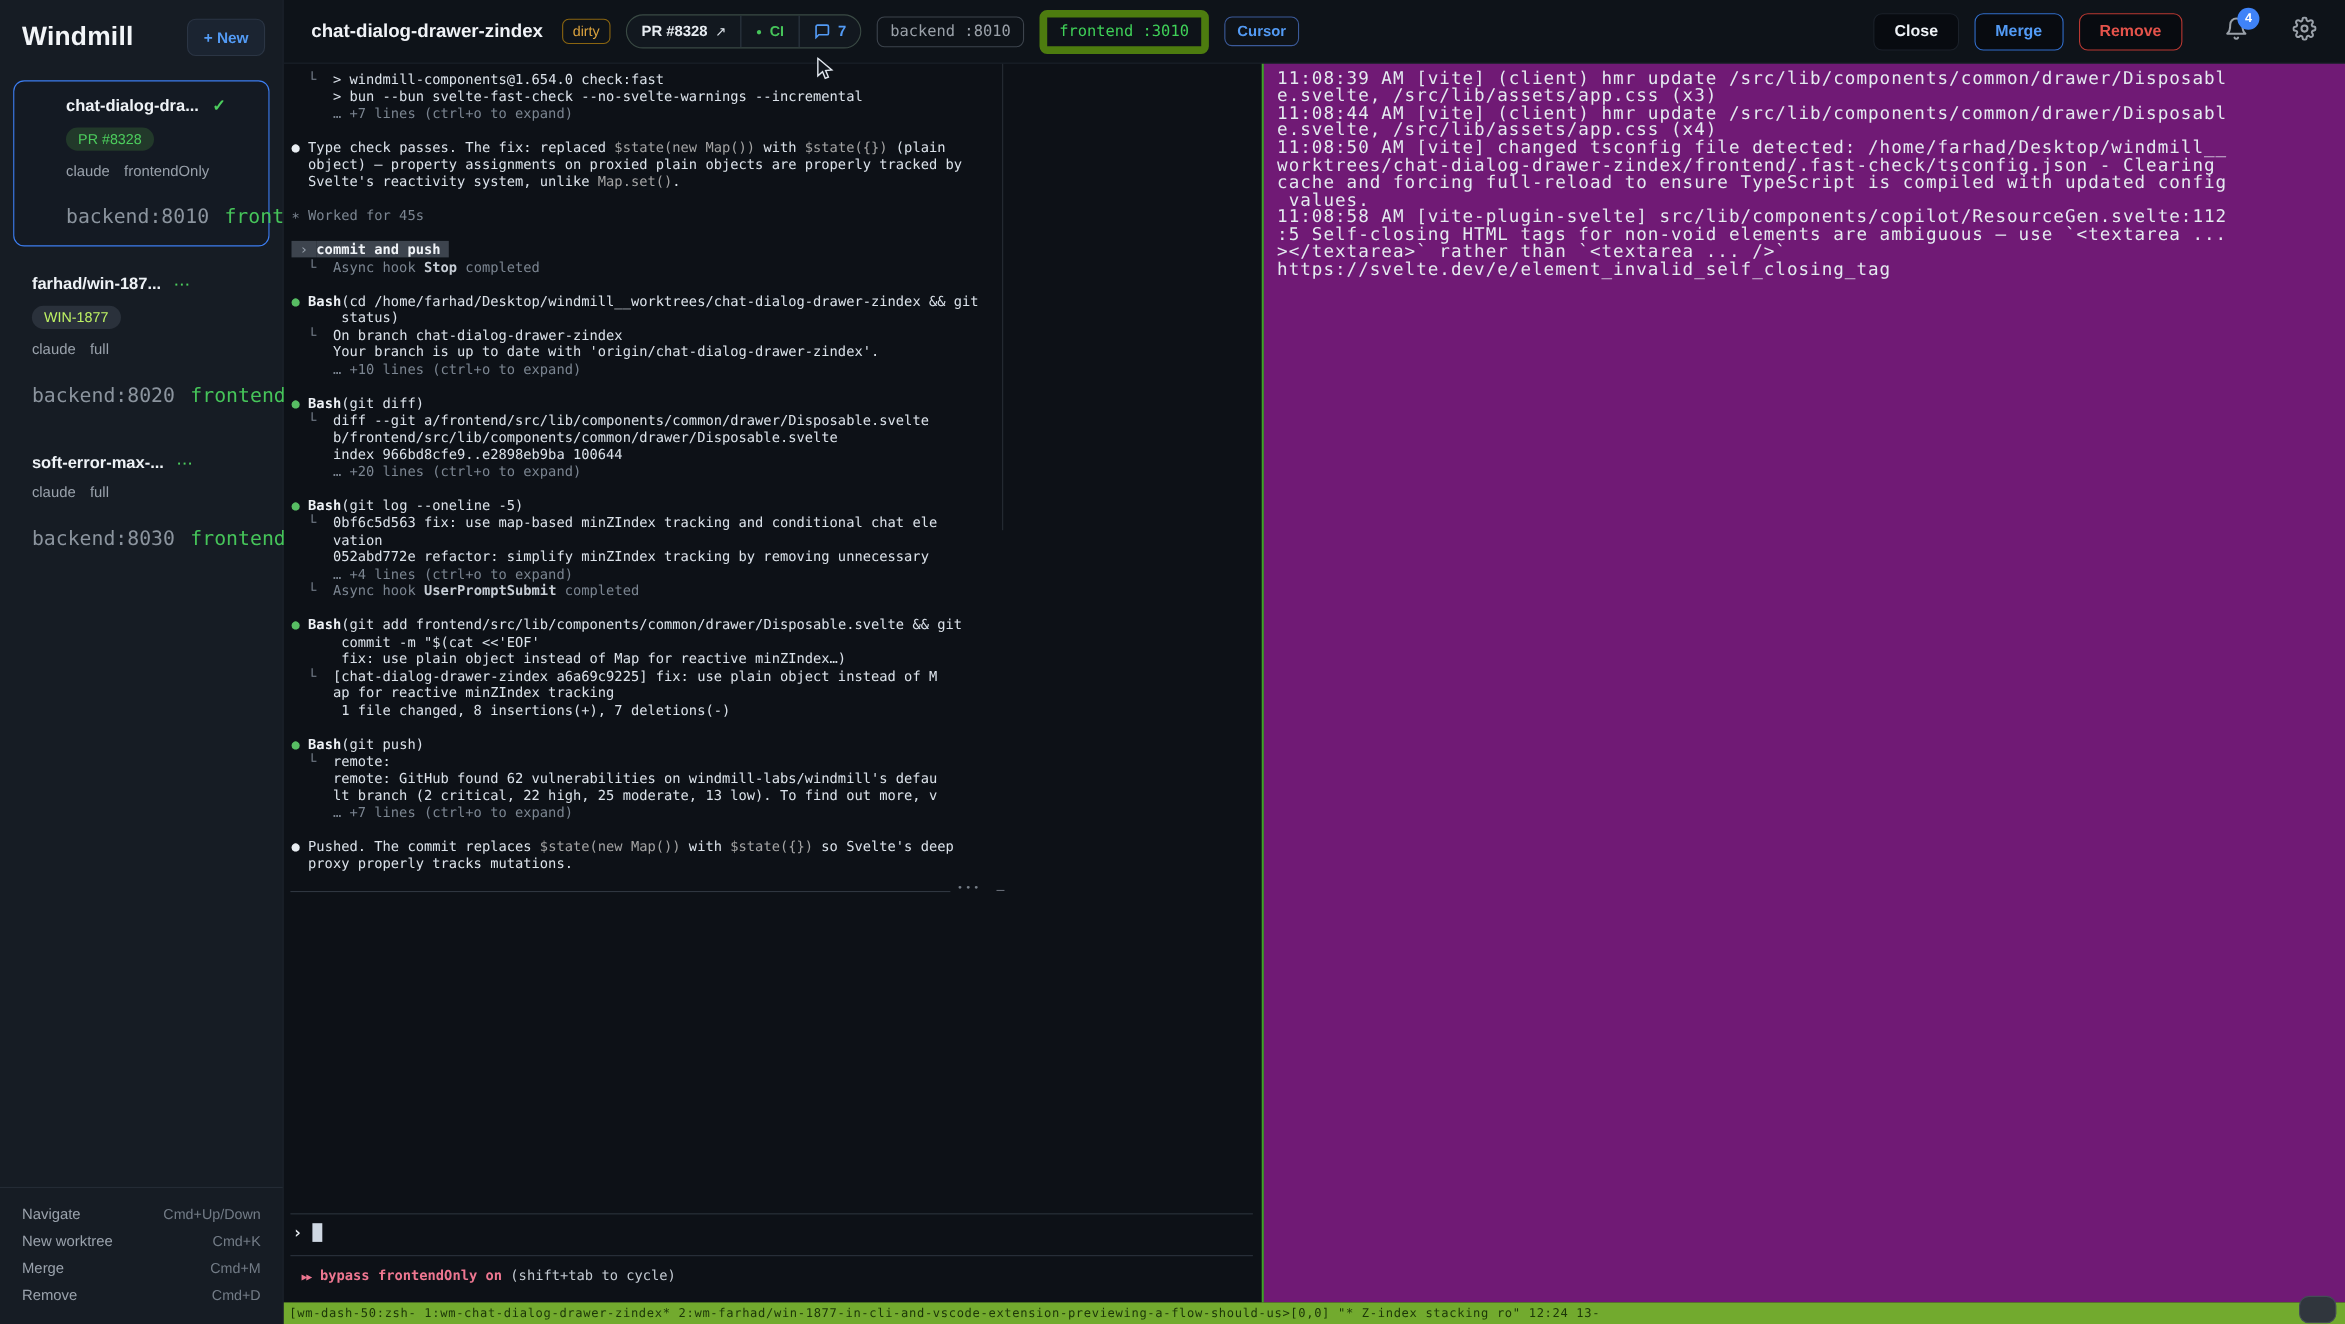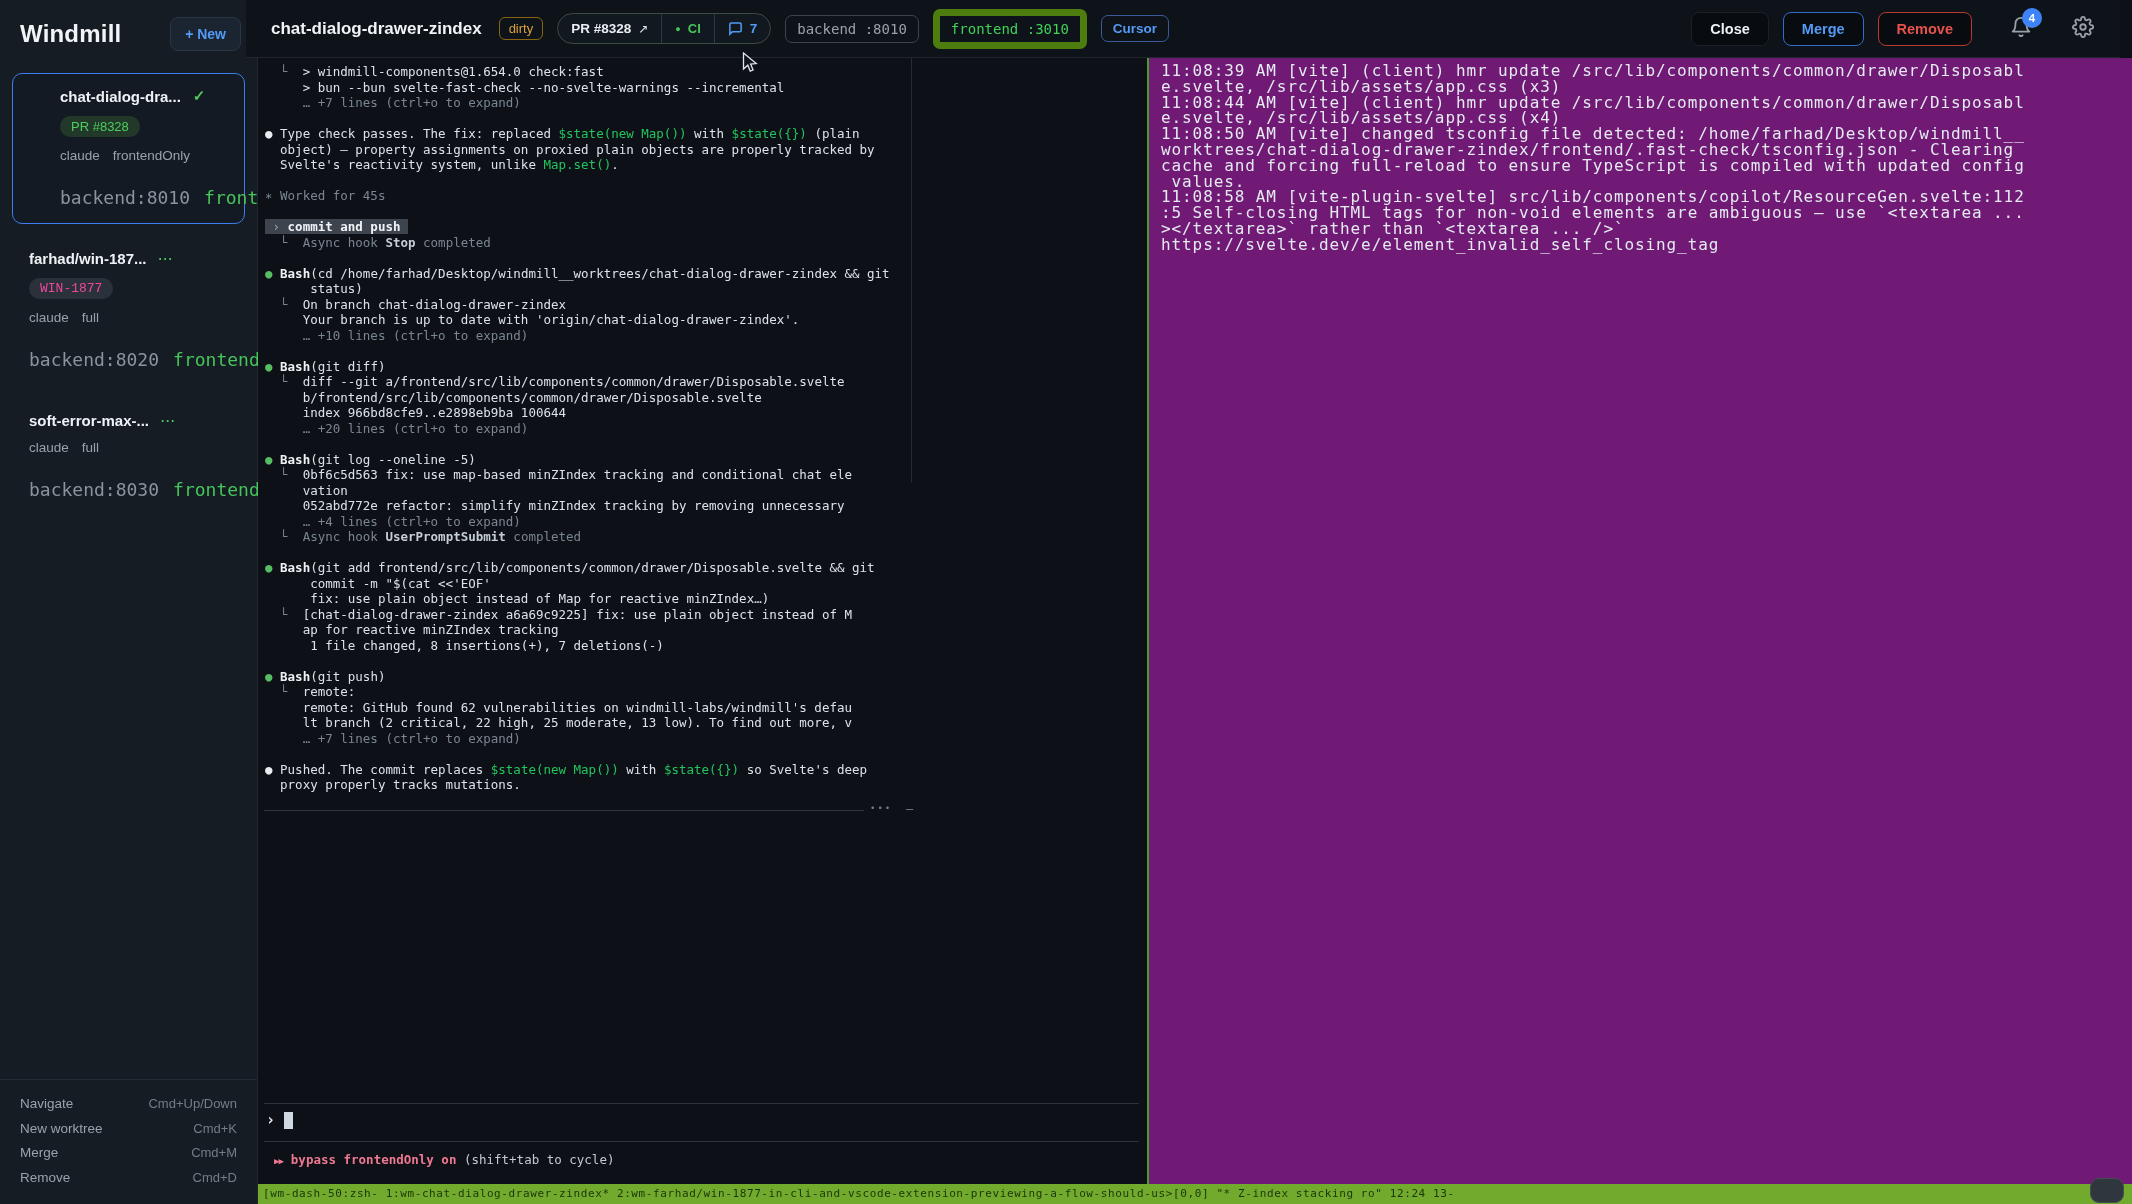--- a/index.html
+++ b/index.html
@@ -16,36 +16,36 @@
              font-size:14px; font-weight:bold; border-radius:8px; padding:8px 14px; cursor:pointer; }
   .wt-list { padding:8px 12px 0 12px; }
   .wt-card { border:1px solid transparent; border-radius:10px; padding:13px 14px 15px 16px; margin-bottom:12px; }
   .wt-card.selected { border-color:#3c7df0; background:#141a23;padding-left:47px; }
   .wt-title-row { display:flex; align-items:center; gap:12px; }
   .wt-title { font-size:15px; font-weight:bold; color:#eef2f6; }
   .wt-check { color:#4ccd5d; font-size:15px; font-weight:bold; }
   .wt-menu { color:#4ccd5d; font-size:12px; font-weight:bold; letter-spacing:1px; cursor:pointer; }
   .wt-badge { display:inline-block; margin-top:11px; padding:3px 11px; border-radius:13px; font-size:13px; }
   .wt-badge.green { background:#22392a; color:#4ccd5d; }
-  .wt-badge.gray  { background:#2a313b; color:#ec4899;font-family:Liberation Mono, monospace; }
+  .wt-badge.gray  { background:#2a313b; color:#bef264; }
   .wt-meta { margin-top:11px; font-size:13.5px; color:#99a1ab; display:flex; gap:13px; }
   .wt-ports { margin-top:24px; font-family:"DejaVu Sans Mono",monospace; font-size:18px; display:flex; gap:14px; }
   .wt-ports .be { color:#8b949e; } .wt-ports .fe { color:#46c55a; }
   .sb-bottom { position:absolute; left:0; bottom:0; width:100%; }
   .linear-row { display:flex; align-items:center; justify-content:space-between;
                 border-top:1px solid #242b35; padding:18px 20px; cursor:pointer; }
   .linear-label { font-size:15px; font-weight:bold; color:#b4bcc5; }
   .chev { color:#768390; font-size:11px; }
   .shortcuts { border-top:1px solid #242b35; padding:12px 20px 14px 20px; }
   .sc-row { display:flex; justify-content:space-between; line-height:24.5px; cursor:pointer; }
   .sc-label { font-size:13.5px; color:#9aa2ac; }
   .sc-keys { font-size:13px; color:#737c87; }
 
   
-  .main-header { position:absolute; left:246px; top:0; width:1874px; height:58px; background:#0e1319;
+  .main-header { position:absolute; left:258px; top:0; width:1874px; height:58px; background:#0e1319;
                  border-bottom:1px solid #1f252e; display:flex; align-items:center; padding:0 26px 0 25px; gap:14px; }
   .hd-title { font-size:17px; font-weight:bold; color:#f0f3f7; margin-right:3px; }
   .dirty-badge { border:1px solid #8a6510; color:#d9a13d; border-radius:6px; padding:3px 9px; font-size:13px; }
   .pr-pill { display:flex; align-items:center; height:31px; border:1px solid #3a4a44; border-radius:16px;
              background:rgba(22,28,35,.6); overflow:hidden; }
   .pr-seg { display:flex; align-items:center; padding:0 13px; height:100%; gap:7px; cursor:pointer; }
   .pr-seg + .pr-seg { border-left:1px solid #2e3844; }
   .pr-label { color:#e8edf2; font-size:13.5px; font-weight:bold; }
   .pr-arrow { color:#dfe5ec; font-size:12px; }
   .ci-dot { color:#46c55a; font-size:9px; }
@@ -72,21 +72,21 @@
   .terminal-pane { position:absolute; left:258px; top:58px; width:889px; height:1126px; background:#0d1117; }
   .t-output { position:absolute; left:7px; top:6px; font-family:"DejaVu Sans Mono",monospace;
               font-size:12.5px; white-space:pre; }
   .t-line { height:15.5px; line-height:15.5px; }
   .sg-n  { color:#dbe2ea; }
   .sg-d  { color:#7b8591; }
   .sg-b  { color:#eef2f6; font-weight:bold; }
   .sg-db { color:#c6cdd5; font-weight:bold; }
   .sg-g  { color:#57bd63; }
   .sg-w  { color:#e8edf2; }
-  .sg-p  { color:#22c55e; }
+  .sg-p  { color:#a3a3a3; }
   .sg-uhd { background:#3d444e; color:#9aa3ae; }
   .sg-uhb { background:#3d444e; color:#f0f3f7; font-weight:bold; }
   .t-divider { position:absolute; left:6px; top:752px; width:600px; border-top:1px solid #2f3640; }
   .t-div-dots { position:absolute; left:612px; top:745px; color:#767e88; font-size:9px; letter-spacing:2px;
                 font-family:"DejaVu Sans Mono",monospace; }
   .t-div-dash { position:absolute; left:648px; top:744px; color:#767e88; font-size:12px;
                 font-family:"DejaVu Sans Mono",monospace; }
   .t-scrollbar { position:absolute; left:653px; top:0; width:1px; height:424px; background:#262d35; }
   .t-input-top, .t-input-bottom { position:absolute; left:6px; right:8px; border-top:1px solid #2b323c; }
   .t-input-top { top:1045px; } .t-input-bottom { top:1083px; }

